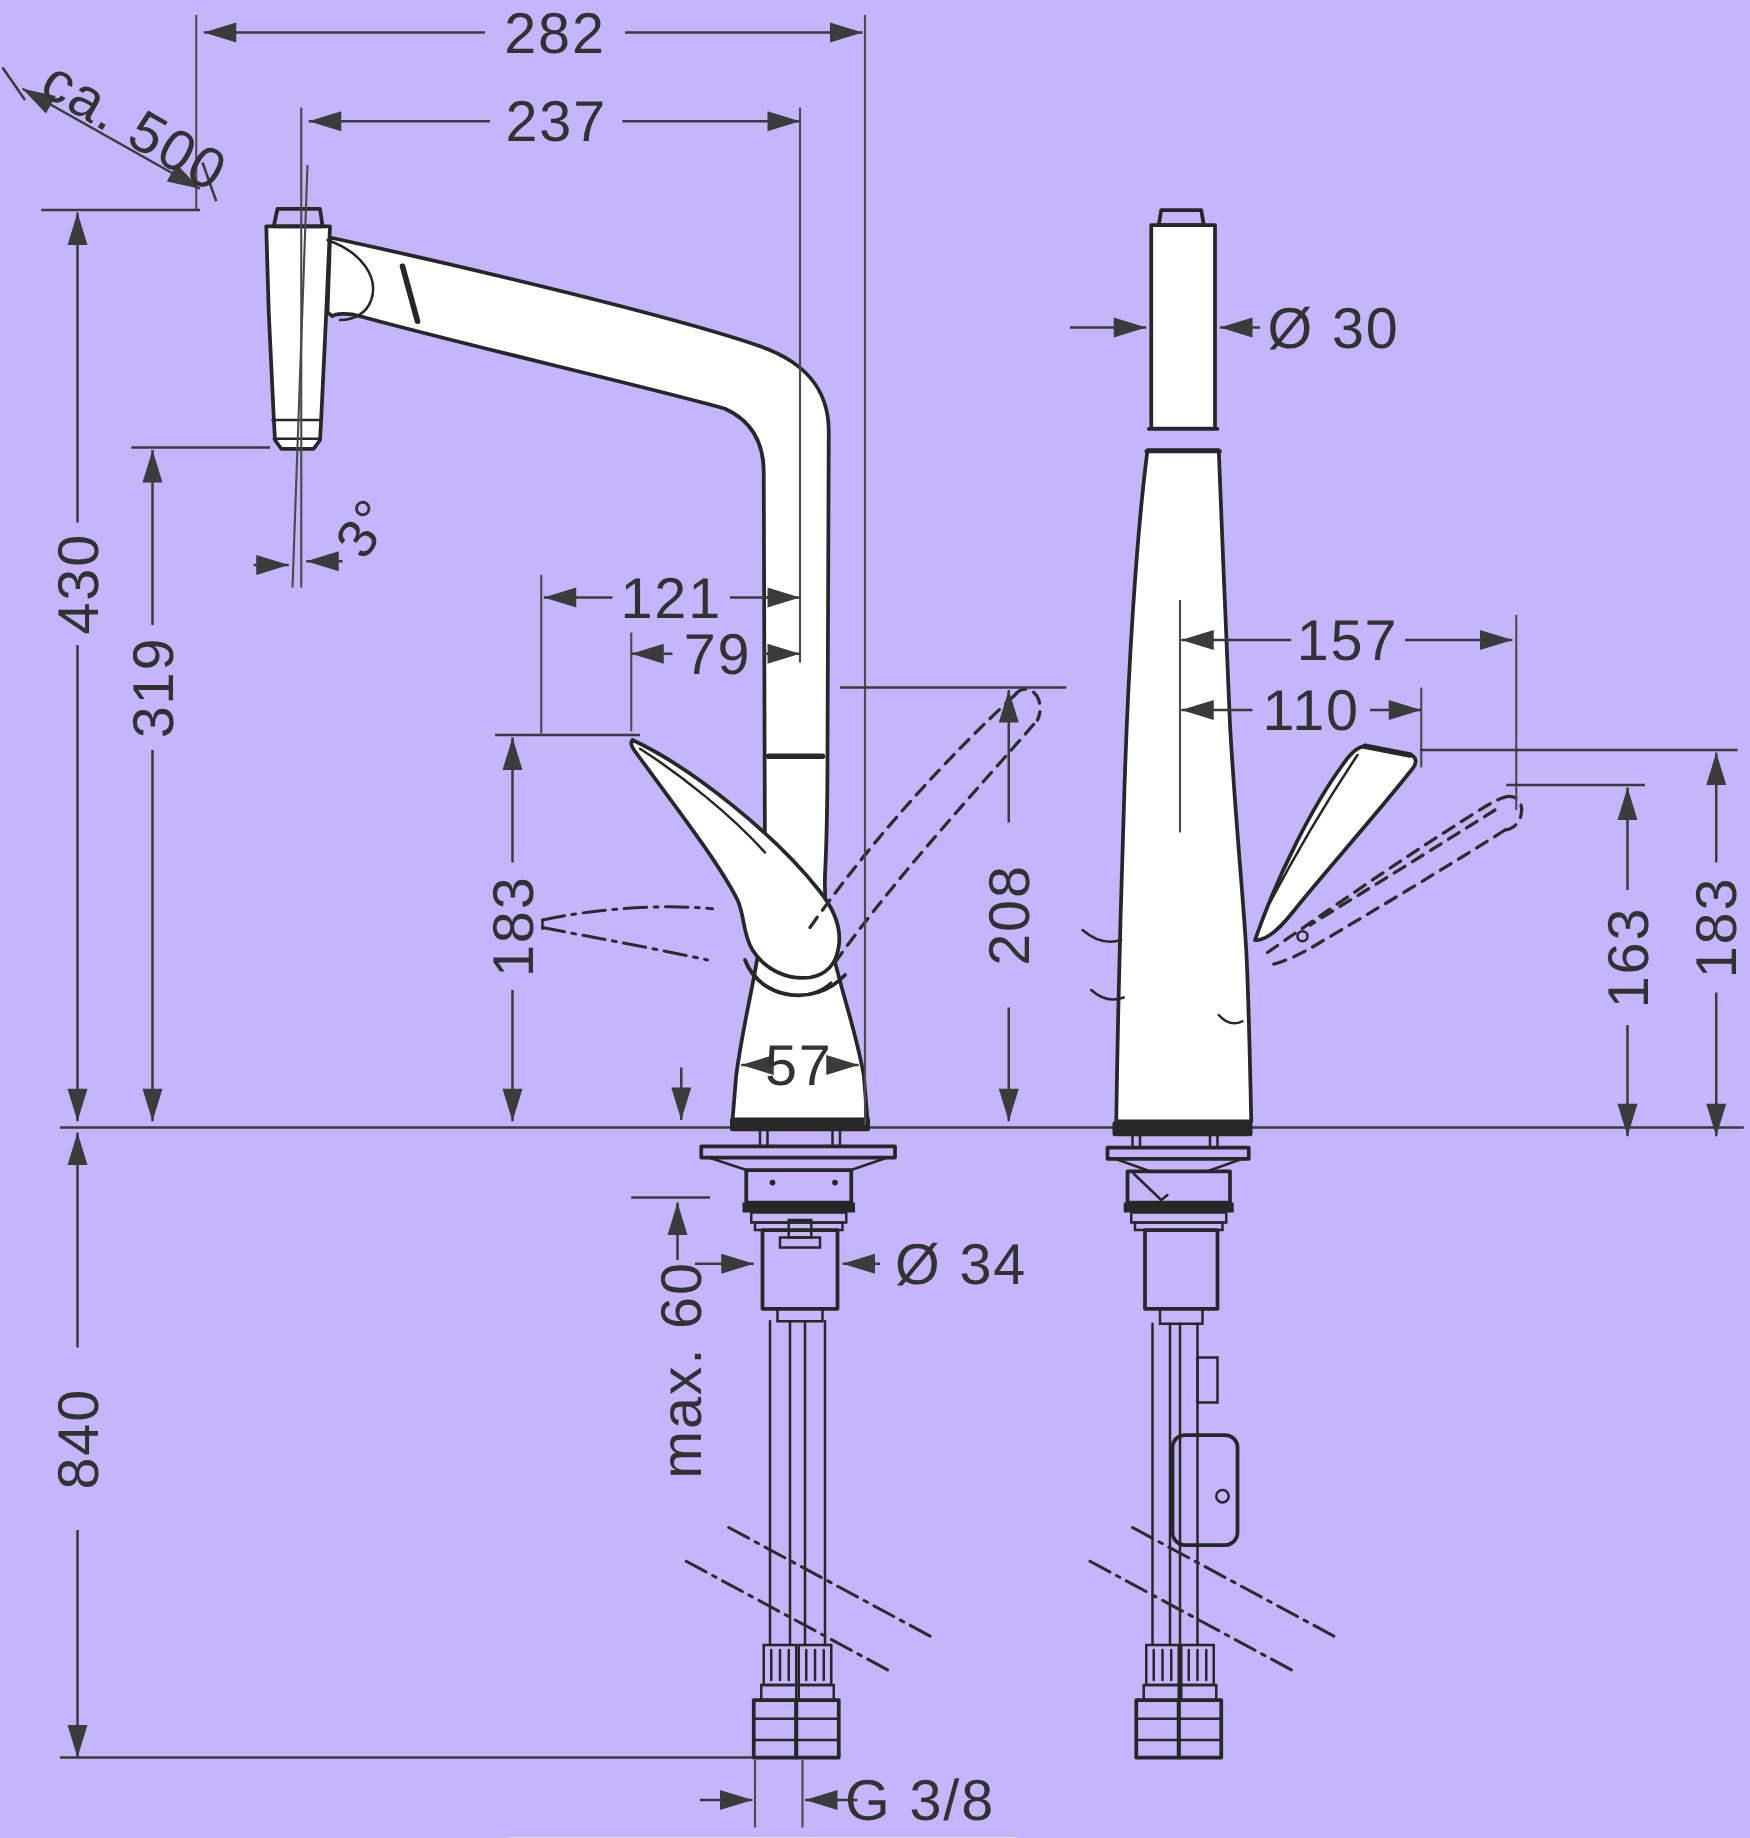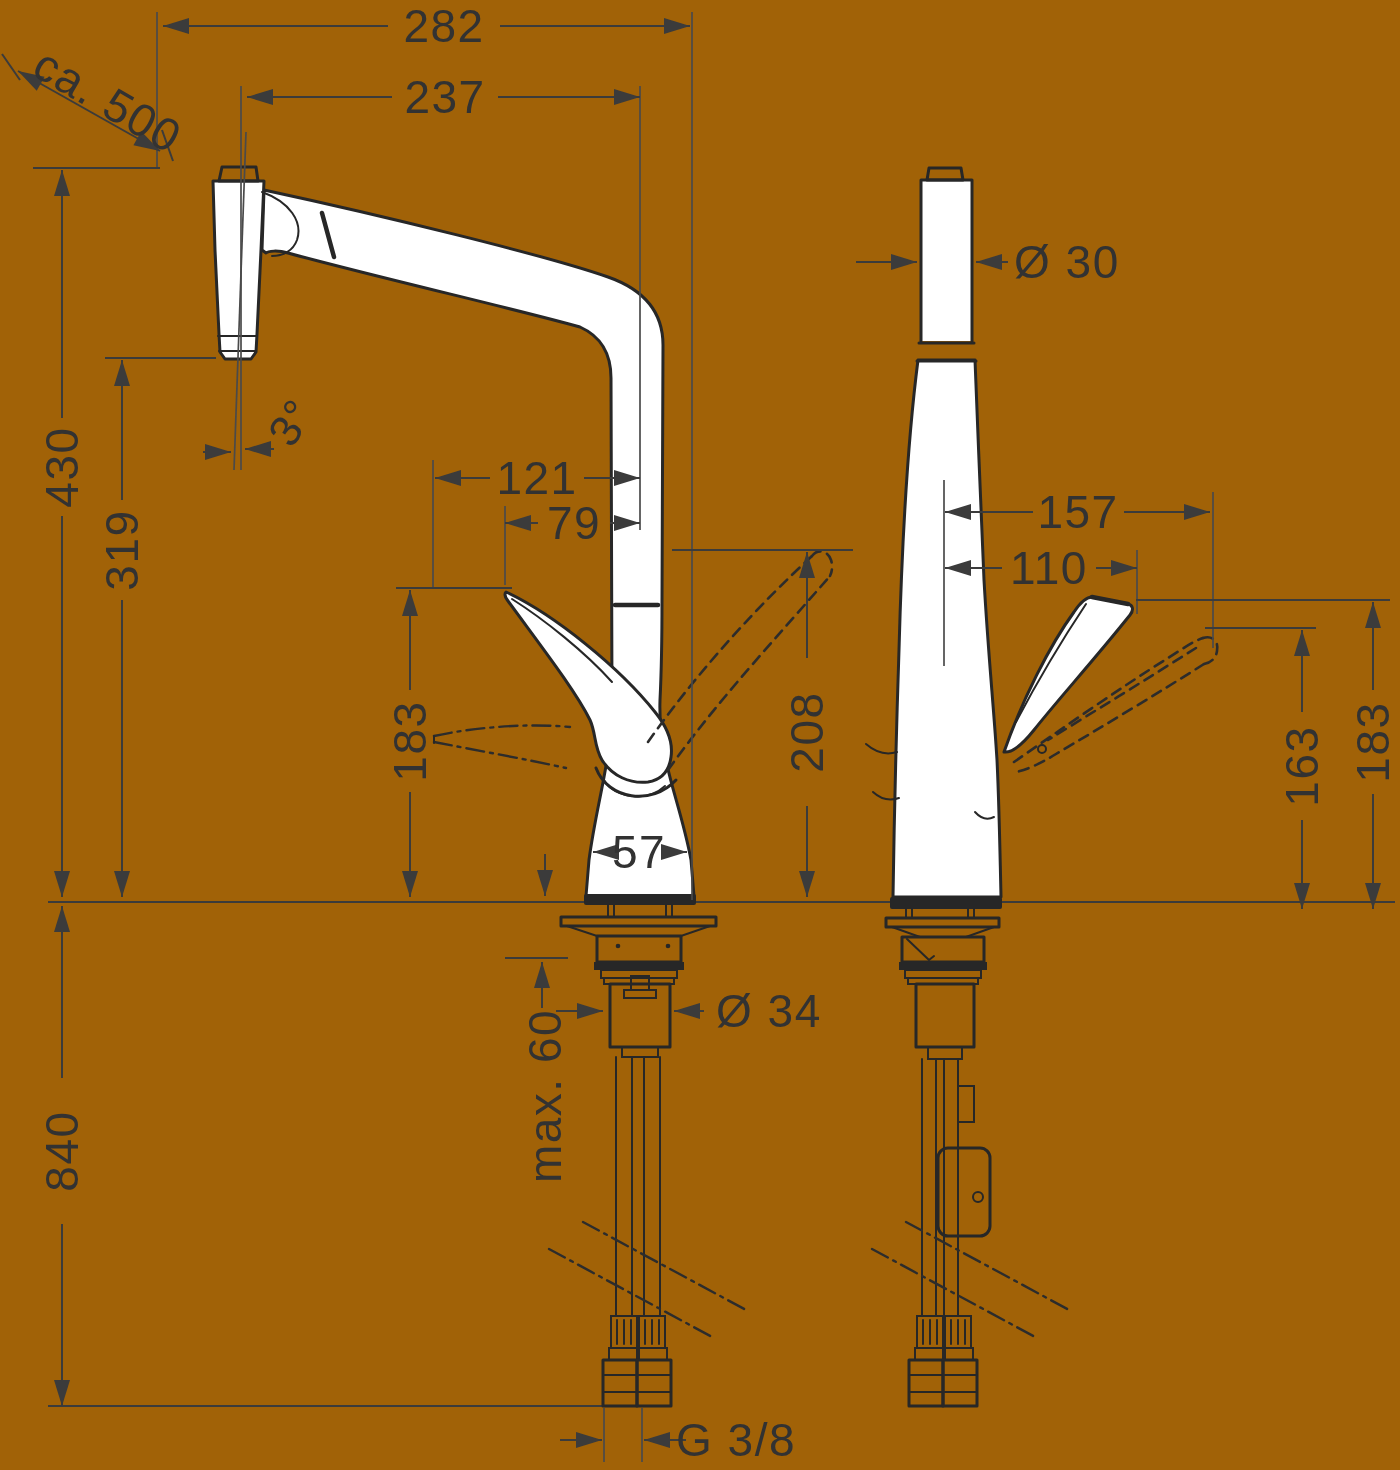--- a/index.html
+++ b/index.html
@@ -1,16 +1,16 @@
 <!DOCTYPE html>
 <html><head>
 <meta charset="utf-8">
 <style>
   html,body{margin:0;padding:0;background:#ffffff;}
-  .stage{width:1400px;height:1470px;position:relative;background:#a16207;}
+  .stage{width:1400px;height:1470px;position:relative;background:#c4b5fd;}
   svg{display:block;}
   text{
     font-family:"Liberation Sans", sans-serif;
     font-size:46px;
     fill:#323232;
     letter-spacing:1.5px;
   }
   .dim-label{font-size:46px;}
   .small-label{font-size:44px;}
   

